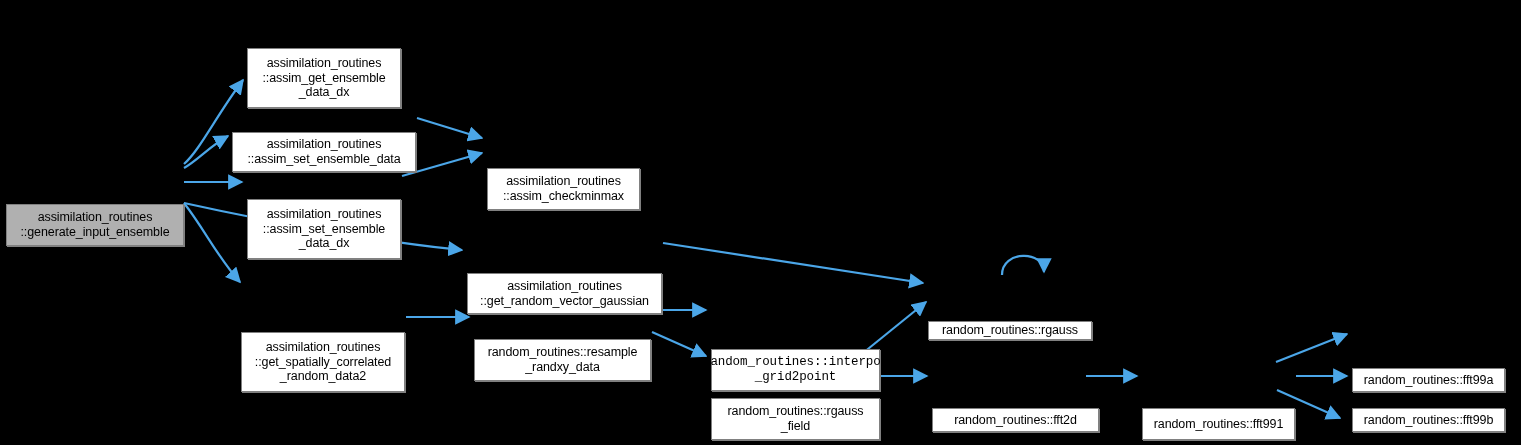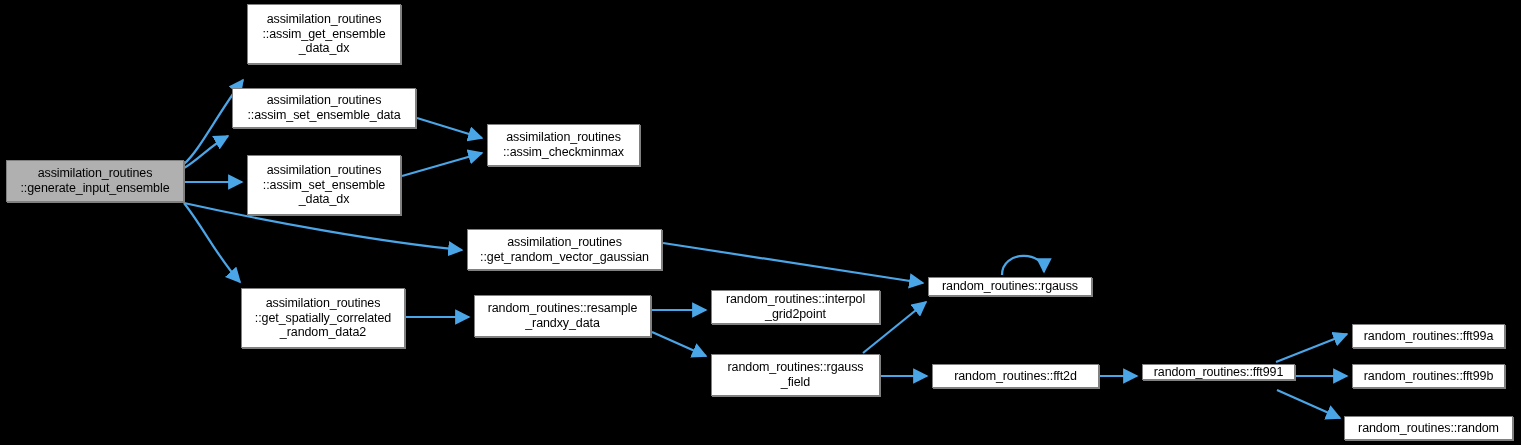--- a/index.html
+++ b/index.html
@@ -32,20 +32,21 @@
     display: flex;
     align-items: center;
     justify-content: center;
     text-align: center;
     color: #000000;
     font-size: 12.5px;
     line-height: 14.6px;
     letter-spacing: -0.1px;
     white-space: pre-line;
     padding: 0 18px;
+    margin-top: 44px;
   }
   .node.highlight {
     background: #b0b0b0;
   }
 </style>
 </head>
 <body>
 
 <div id="canvas">
   <svg id="edge-layer" viewBox="0 0 1521 445" xmlns="http://www.w3.org/2000/svg">
@@ -88,24 +89,24 @@
 _data_dx</div>
       <div class="node" style="left: 487px; top: 124px; width: 153px; height: 42px;">assimilation_routines
 ::assim_checkminmax</div>
       <div class="node" style="left: 467px; top: 229px; width: 195px; height: 41px;">assimilation_routines
 ::get_random_vector_gaussian</div>
       <div class="node" style="left: 241px; top: 288px; width: 164px; height: 60px;">assimilation_routines
 ::get_spatially_correlated
 _random_data2</div>
       <div class="node" style="left: 474px; top: 295px; width: 177px; height: 42px; text-align: center;">random_routines::resample
 _randxy_data</div>
-      <div class="node" style="left: 711px; top: 290px; width: 169px; height: 34px;">random_routines::interpol
+      <div class="node" style="left: 711px; top: 305px; width: 169px; height: 42px; font-family: Liberation Mono, monospace;">random_routines::interpol
 _grid2point</div>
       <div class="node" style="left: 711px; top: 354px; width: 169px; height: 42px;">random_routines::rgauss
 _field</div>
       <div class="node" style="left: 928px; top: 277px; width: 164px; height: 19px;">random_routines::rgauss</div>
       <div class="node" style="left: 932px; top: 364px; width: 167px; height: 24px;">random_routines::fft2d</div>
-      <div class="node" style="left: 1142px; top: 364px; width: 153px; height: 16px;">random_routines::fft991</div>
+      <div class="node" style="left: 1142px; top: 364px; width: 153px; height: 32px;">random_routines::fft991</div>
       <div class="node" style="left: 1352px; top: 324px; width: 153px; height: 24px;">random_routines::fft99a</div>
       <div class="node" style="left: 1352px; top: 364px; width: 153px; height: 24px; text-align: center;">random_routines::fft99b</div>
       <div class="node" style="left: 1344px; top: 416px; width: 169px; height: 24px;">random_routines::random</div>
     </div>
 </div>
 
 </body></html>

